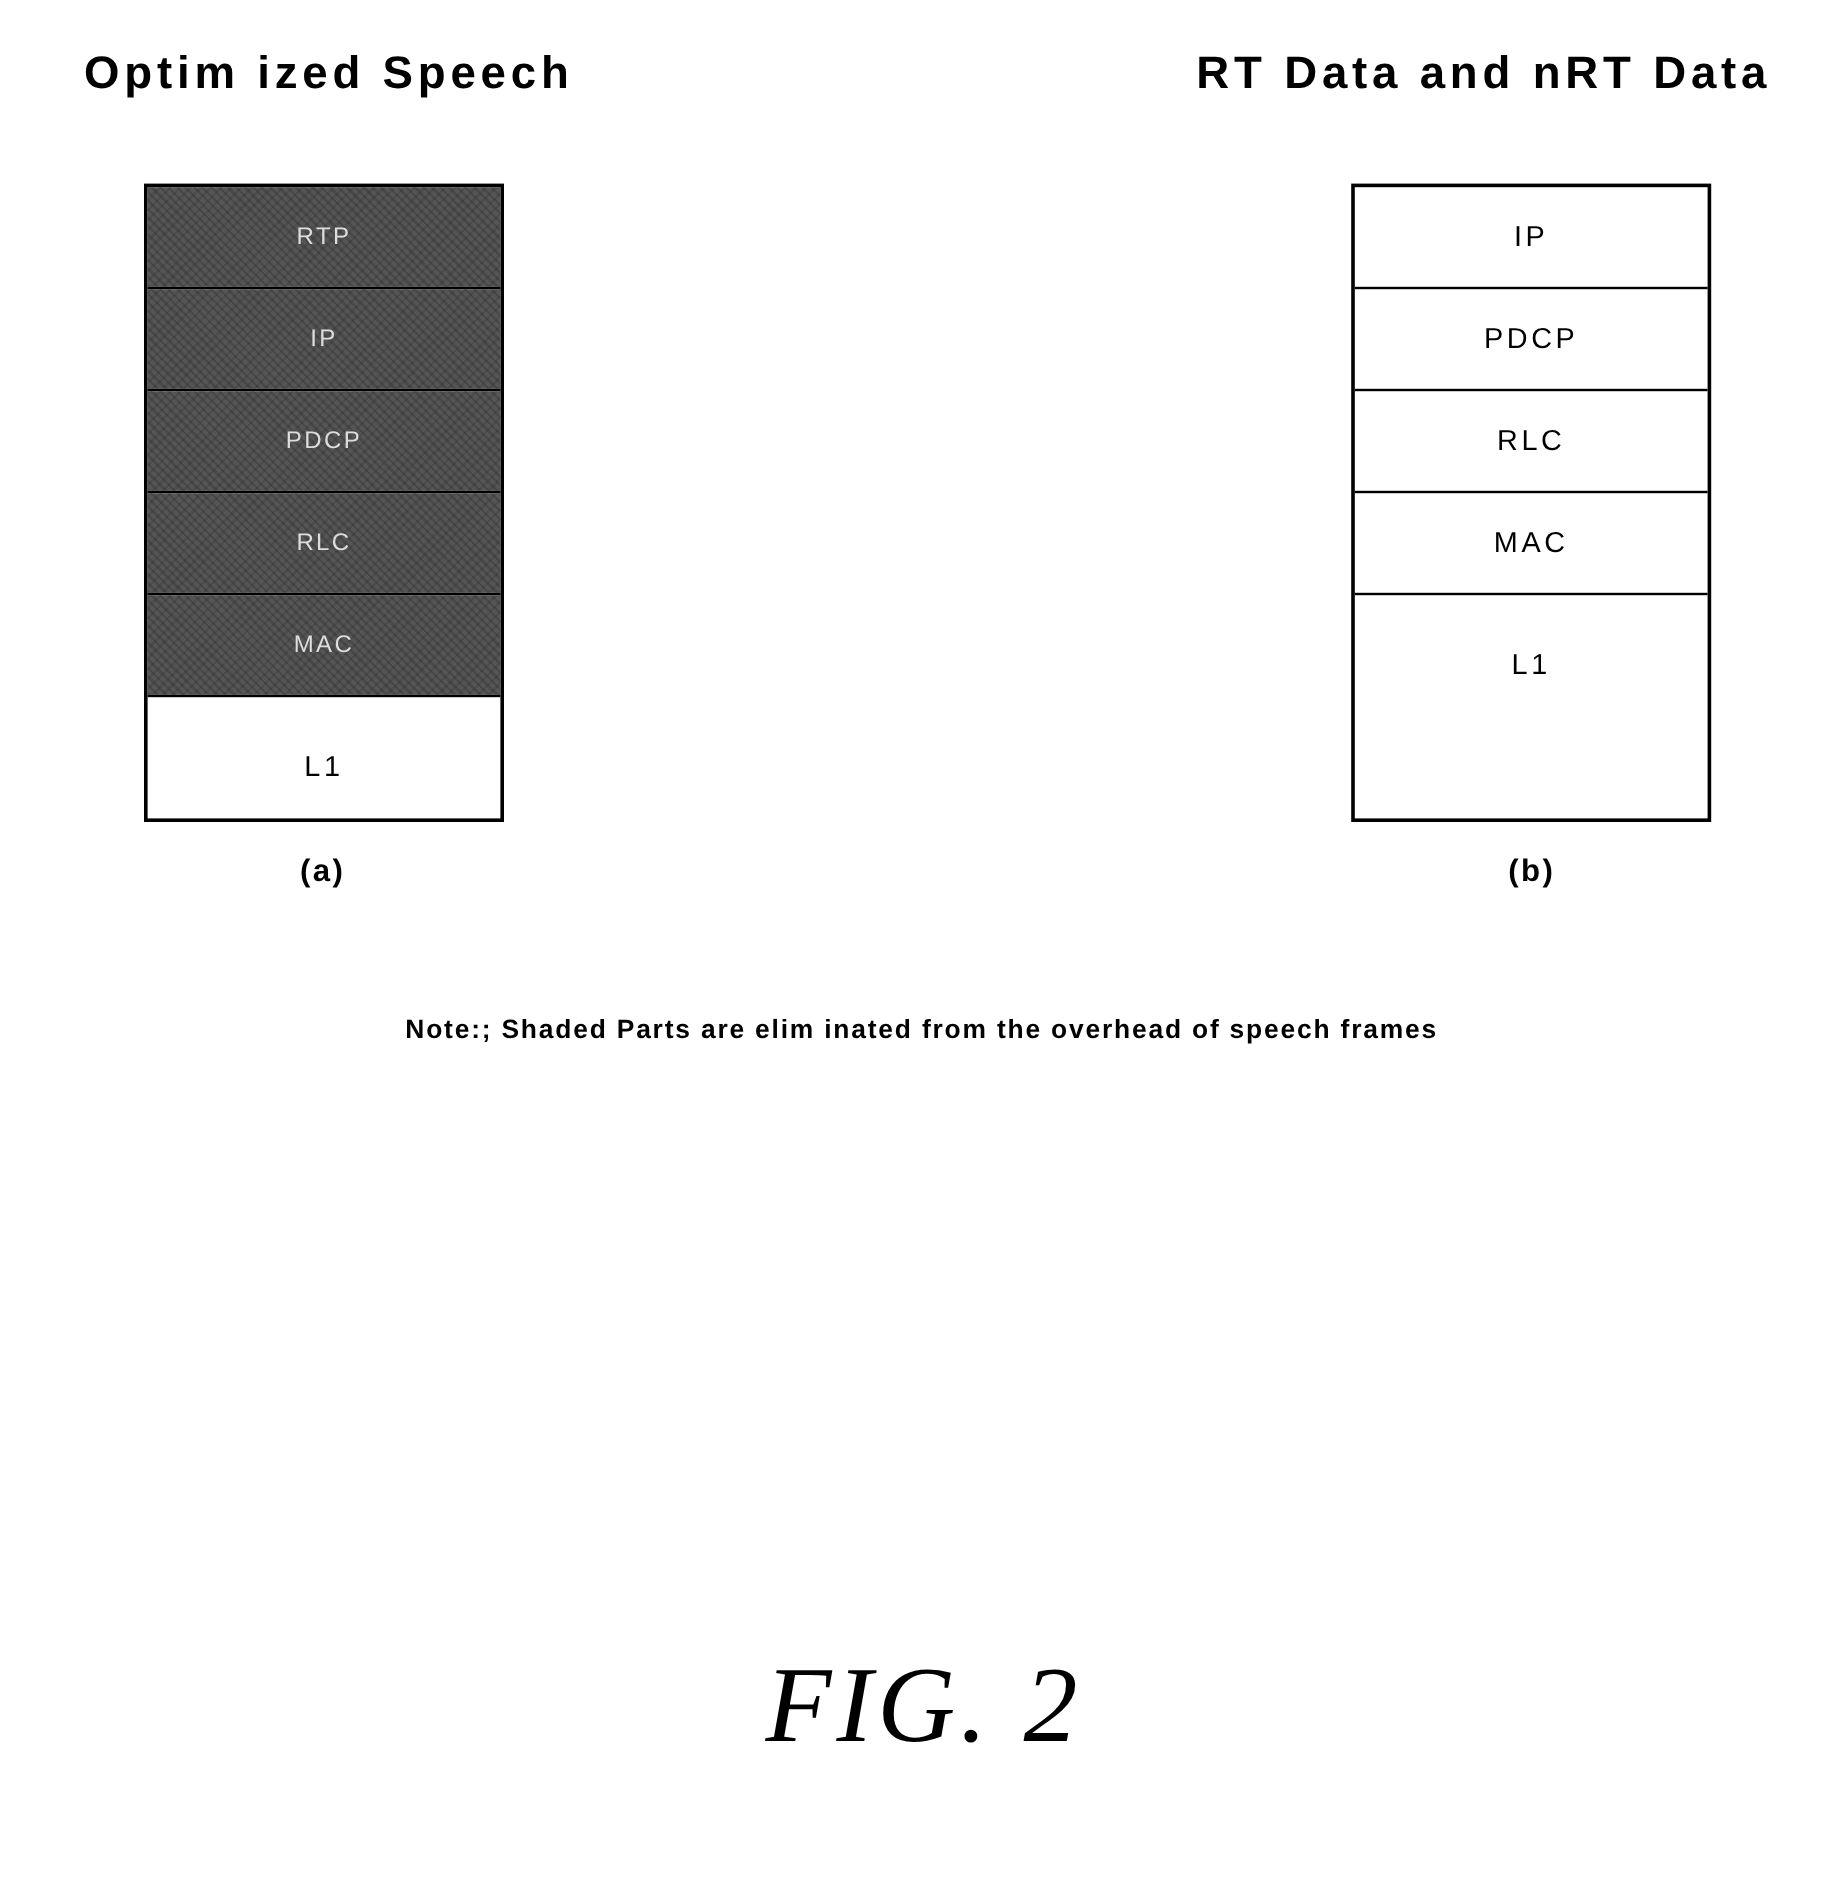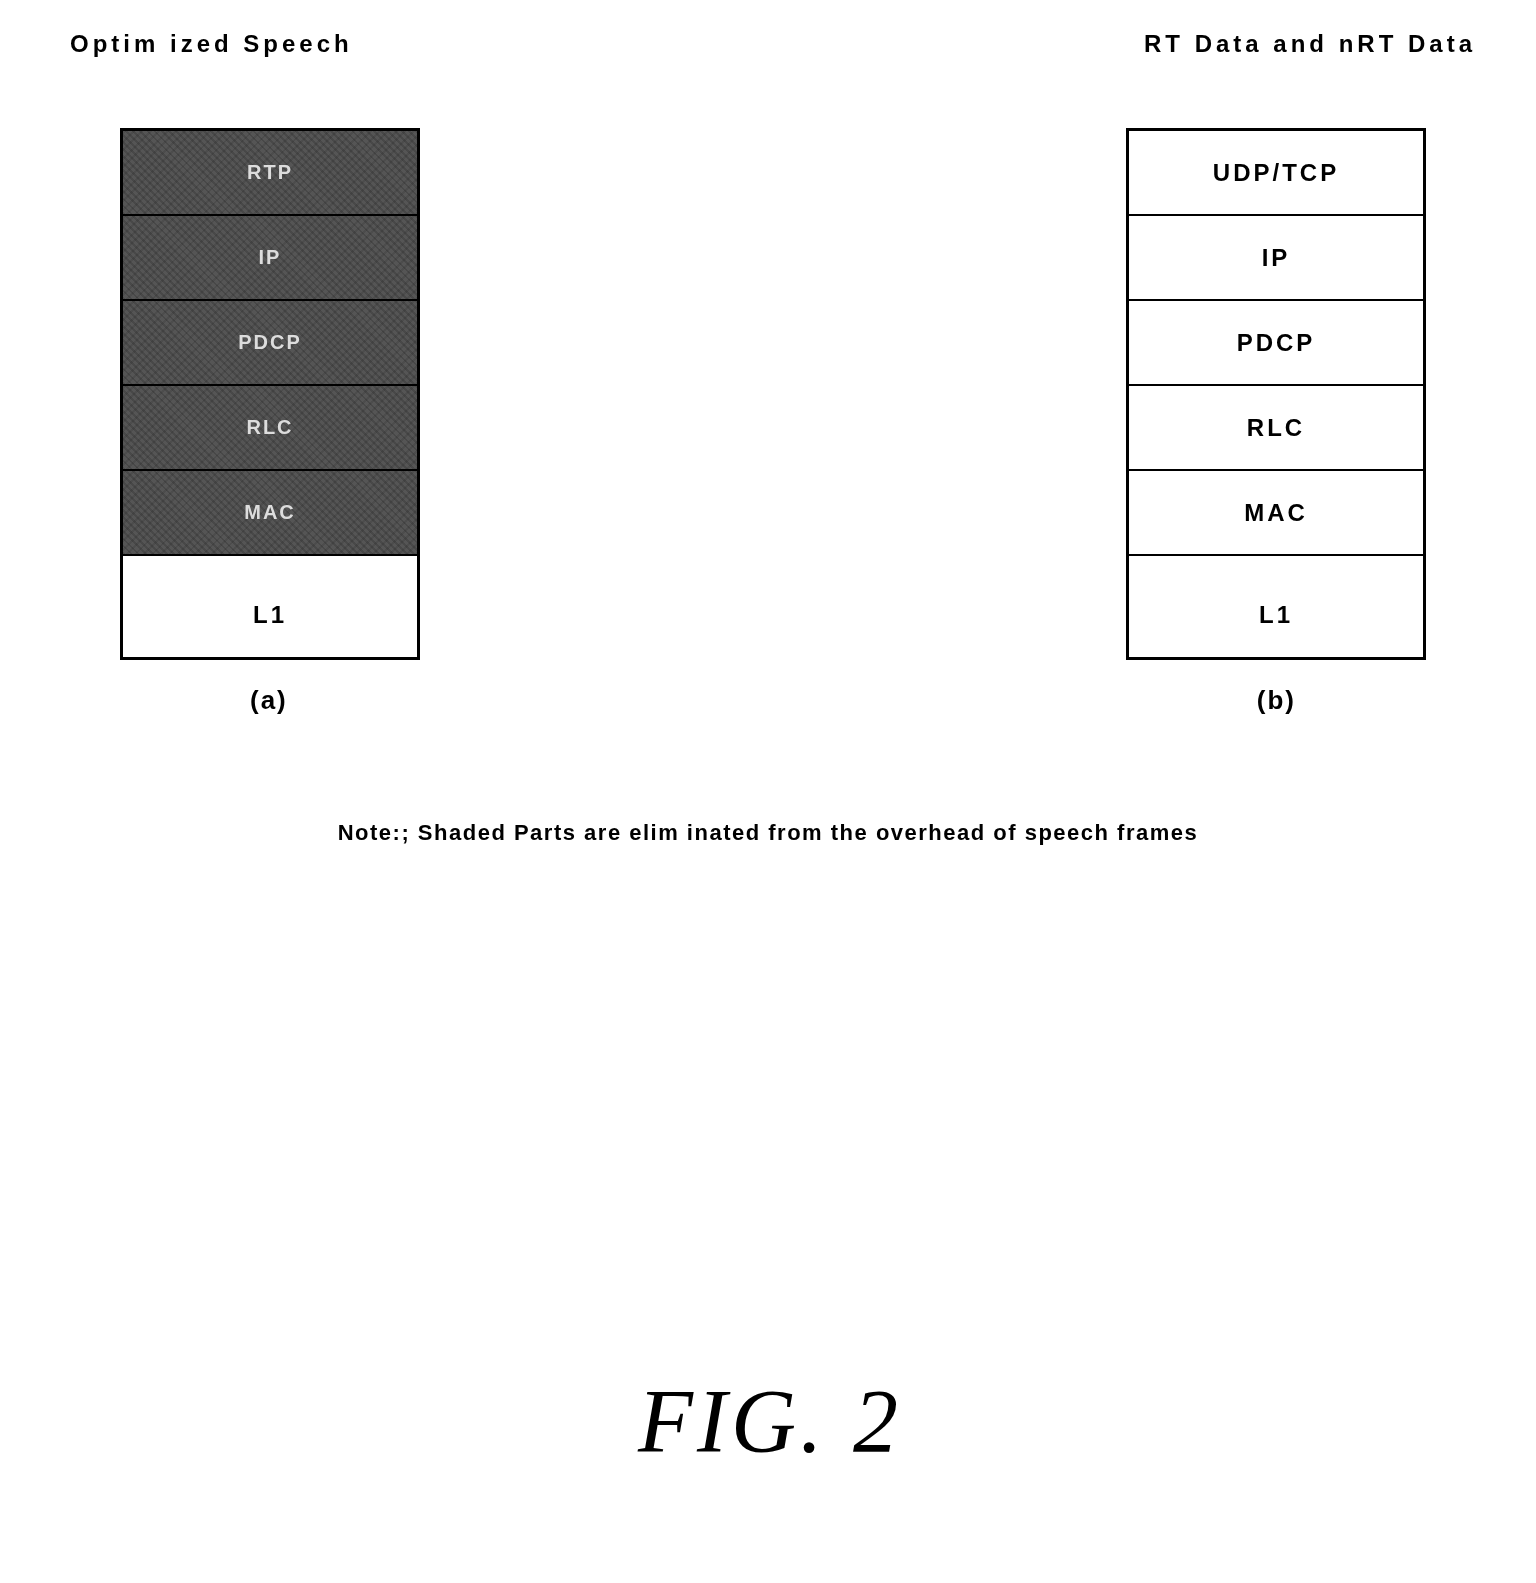--- a/index.html
+++ b/index.html
@@ -10,23 +10,23 @@
     body {
       background: #fff;
       font-family: Arial, Helvetica, sans-serif;
       width: 1536px;
       height: 1583px;
       position: relative;
     }
     .titles {
       display: flex;
       justify-content: space-between;
-      padding: 30px 60px 0 60px;
+      padding: 40px 60px 0 60px;
       font-weight: bold;
-      font-size: 24px;
+      font-size: 38px;
       letter-spacing: 4px;
       gap: 44px;
     }
     .title-left {
       margin-left: 10px;
     }
     .title-right {
     }
     .stacks {
       display: flex;
@@ -36,21 +36,21 @@
     .stack {
       border: 3px solid #000;
       width: 300px;
     }
     .row {
       height: 85px;
       border-bottom: 2px solid #000;
       display: flex;
       align-items: center;
       justify-content: center;
-      font-weight: bold;
+      font-weight: normal;
       font-size: 24px;
       letter-spacing: 3px;
     }
     .row:last-child {
       border-bottom: none;
       margin-top: 16px;
     }
     .shaded {
       background-image:
         repeating-linear-gradient(45deg, rgba(0,0,0,0.15) 0, rgba(0,0,0,0.15) 2px, transparent 2px, transparent 5px),
@@ -100,21 +100,20 @@
   <div class="stack">
     <div class="row shaded">RTP</div>
     <div class="row shaded">IP</div>
     <div class="row shaded">PDCP</div>
     <div class="row shaded">RLC</div>
     <div class="row shaded">MAC</div>
     <div class="row">L1</div>
   </div>
 
   <div class="stack">
-    <div class="row">UDP/TCP</div>
     <div class="row">IP</div>
     <div class="row">PDCP</div>
     <div class="row">RLC</div>
     <div class="row">MAC</div>
     <div class="row">L1</div>
   </div>
 </div>
 
 <div class="sub-labels">
   <div>(a)</div>

